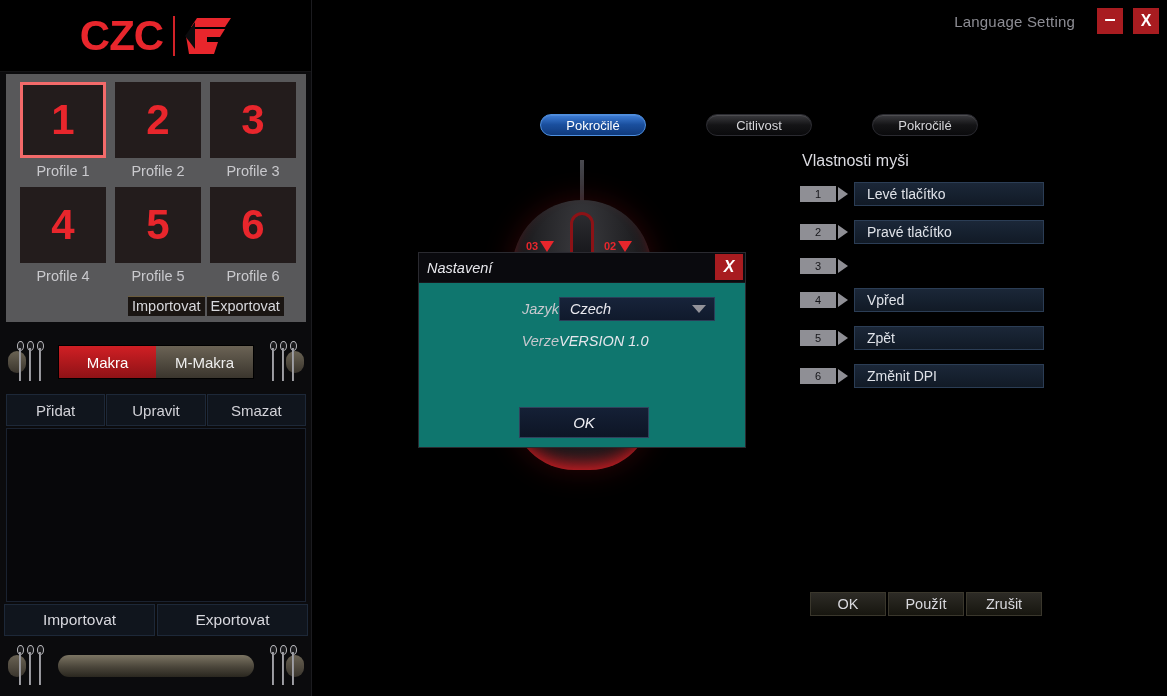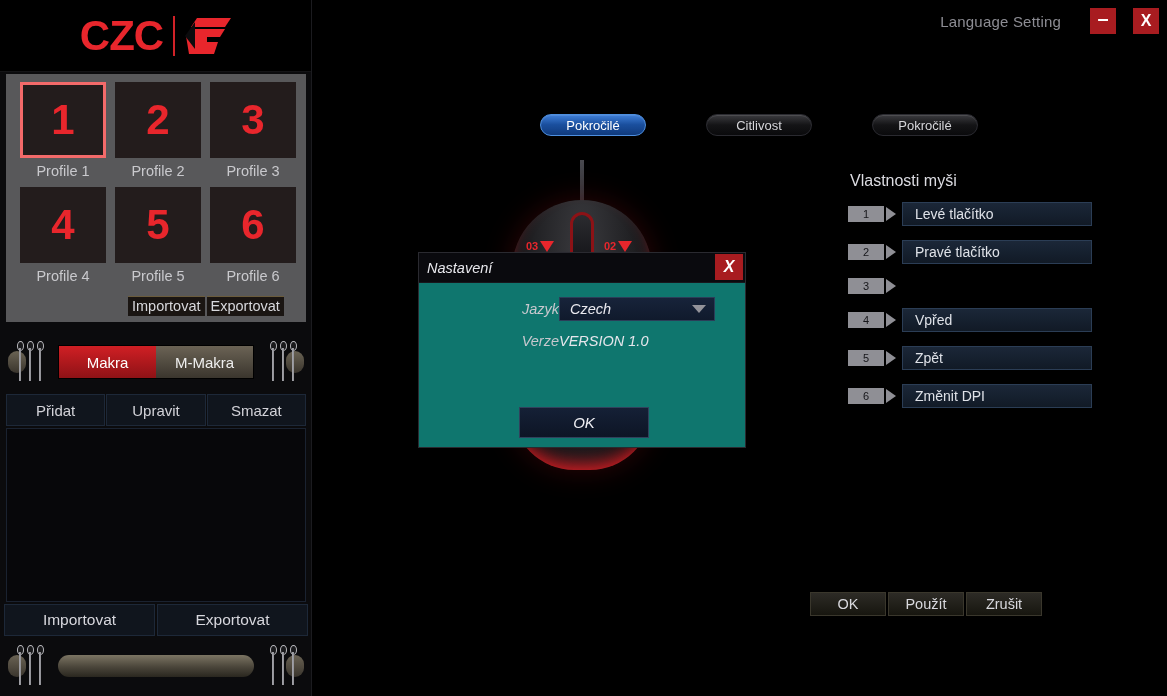--- a/index.html
+++ b/index.html
@@ -11,21 +11,21 @@
   }
   #app {
     position: relative;
     width: 1167px; height: 696px;
     background: #000000;
   }
 
   
   #window-controls {
     position: absolute; top: 8px; right: 8px;
-    display: flex; align-items: center; gap: 17px;
+    display: flex; align-items: center; gap: 10px;
     z-index: 40;
   }
   #lang-setting {
     color: #8d8d94; font-size: 15px; letter-spacing: .2px;
     padding-right: 12px; cursor: pointer;
   }
   .winbtn {
     width: 26px; height: 26px;
     background: #a81c20;
     color: #ffffff;
@@ -252,21 +252,21 @@
   .tri-down {
     width: 0; height: 0;
     border-left: 7px solid transparent;
     border-right: 7px solid transparent;
     border-top: 11px solid #e8262c;
   }
   #tag-01 { left: 34px; top: 78px; }
   #tag-02 { left: 112px; top: 78px; }
 
   
-  #right-panel { position: absolute; left: 488px; top: 172px; width: 250px; margin-left: 48px; }
+  #right-panel { position: absolute; left: 488px; top: 152px; width: 250px; }
   #props-title {
     color: #dcdce2; font-size: 16px; margin-bottom: 12px;
     margin-left: 2px;
   }
   .prop-row {
     display: flex; align-items: center; margin-bottom: 14px;
   }
   .prop-index {
     width: 36px; height: 16px;
     background: #8f8f95;

